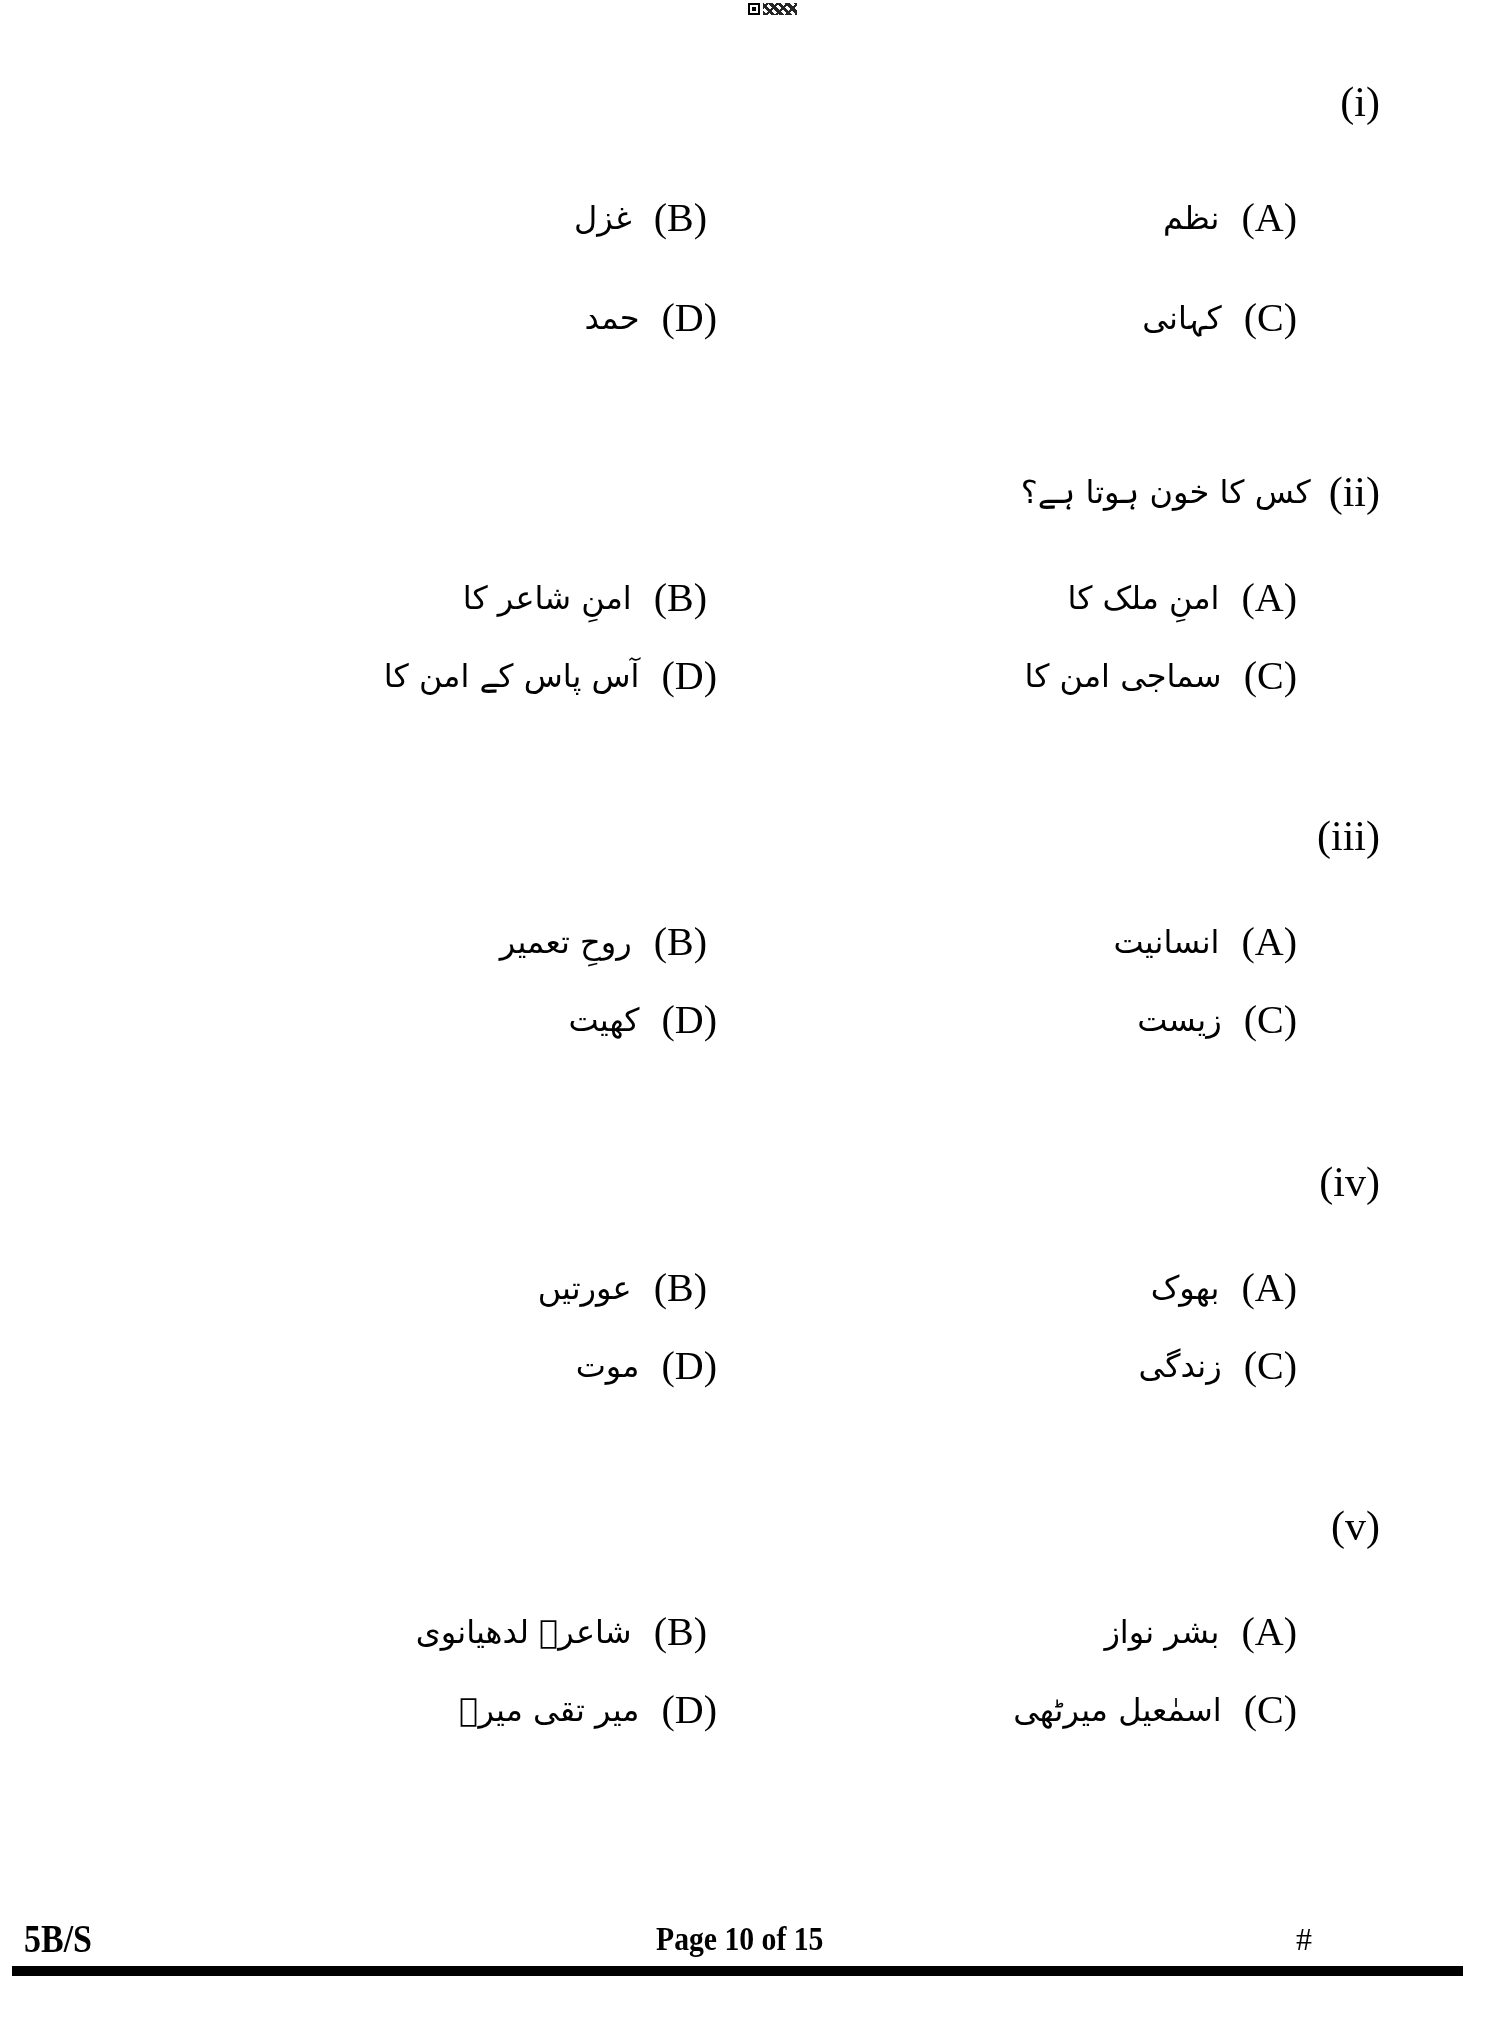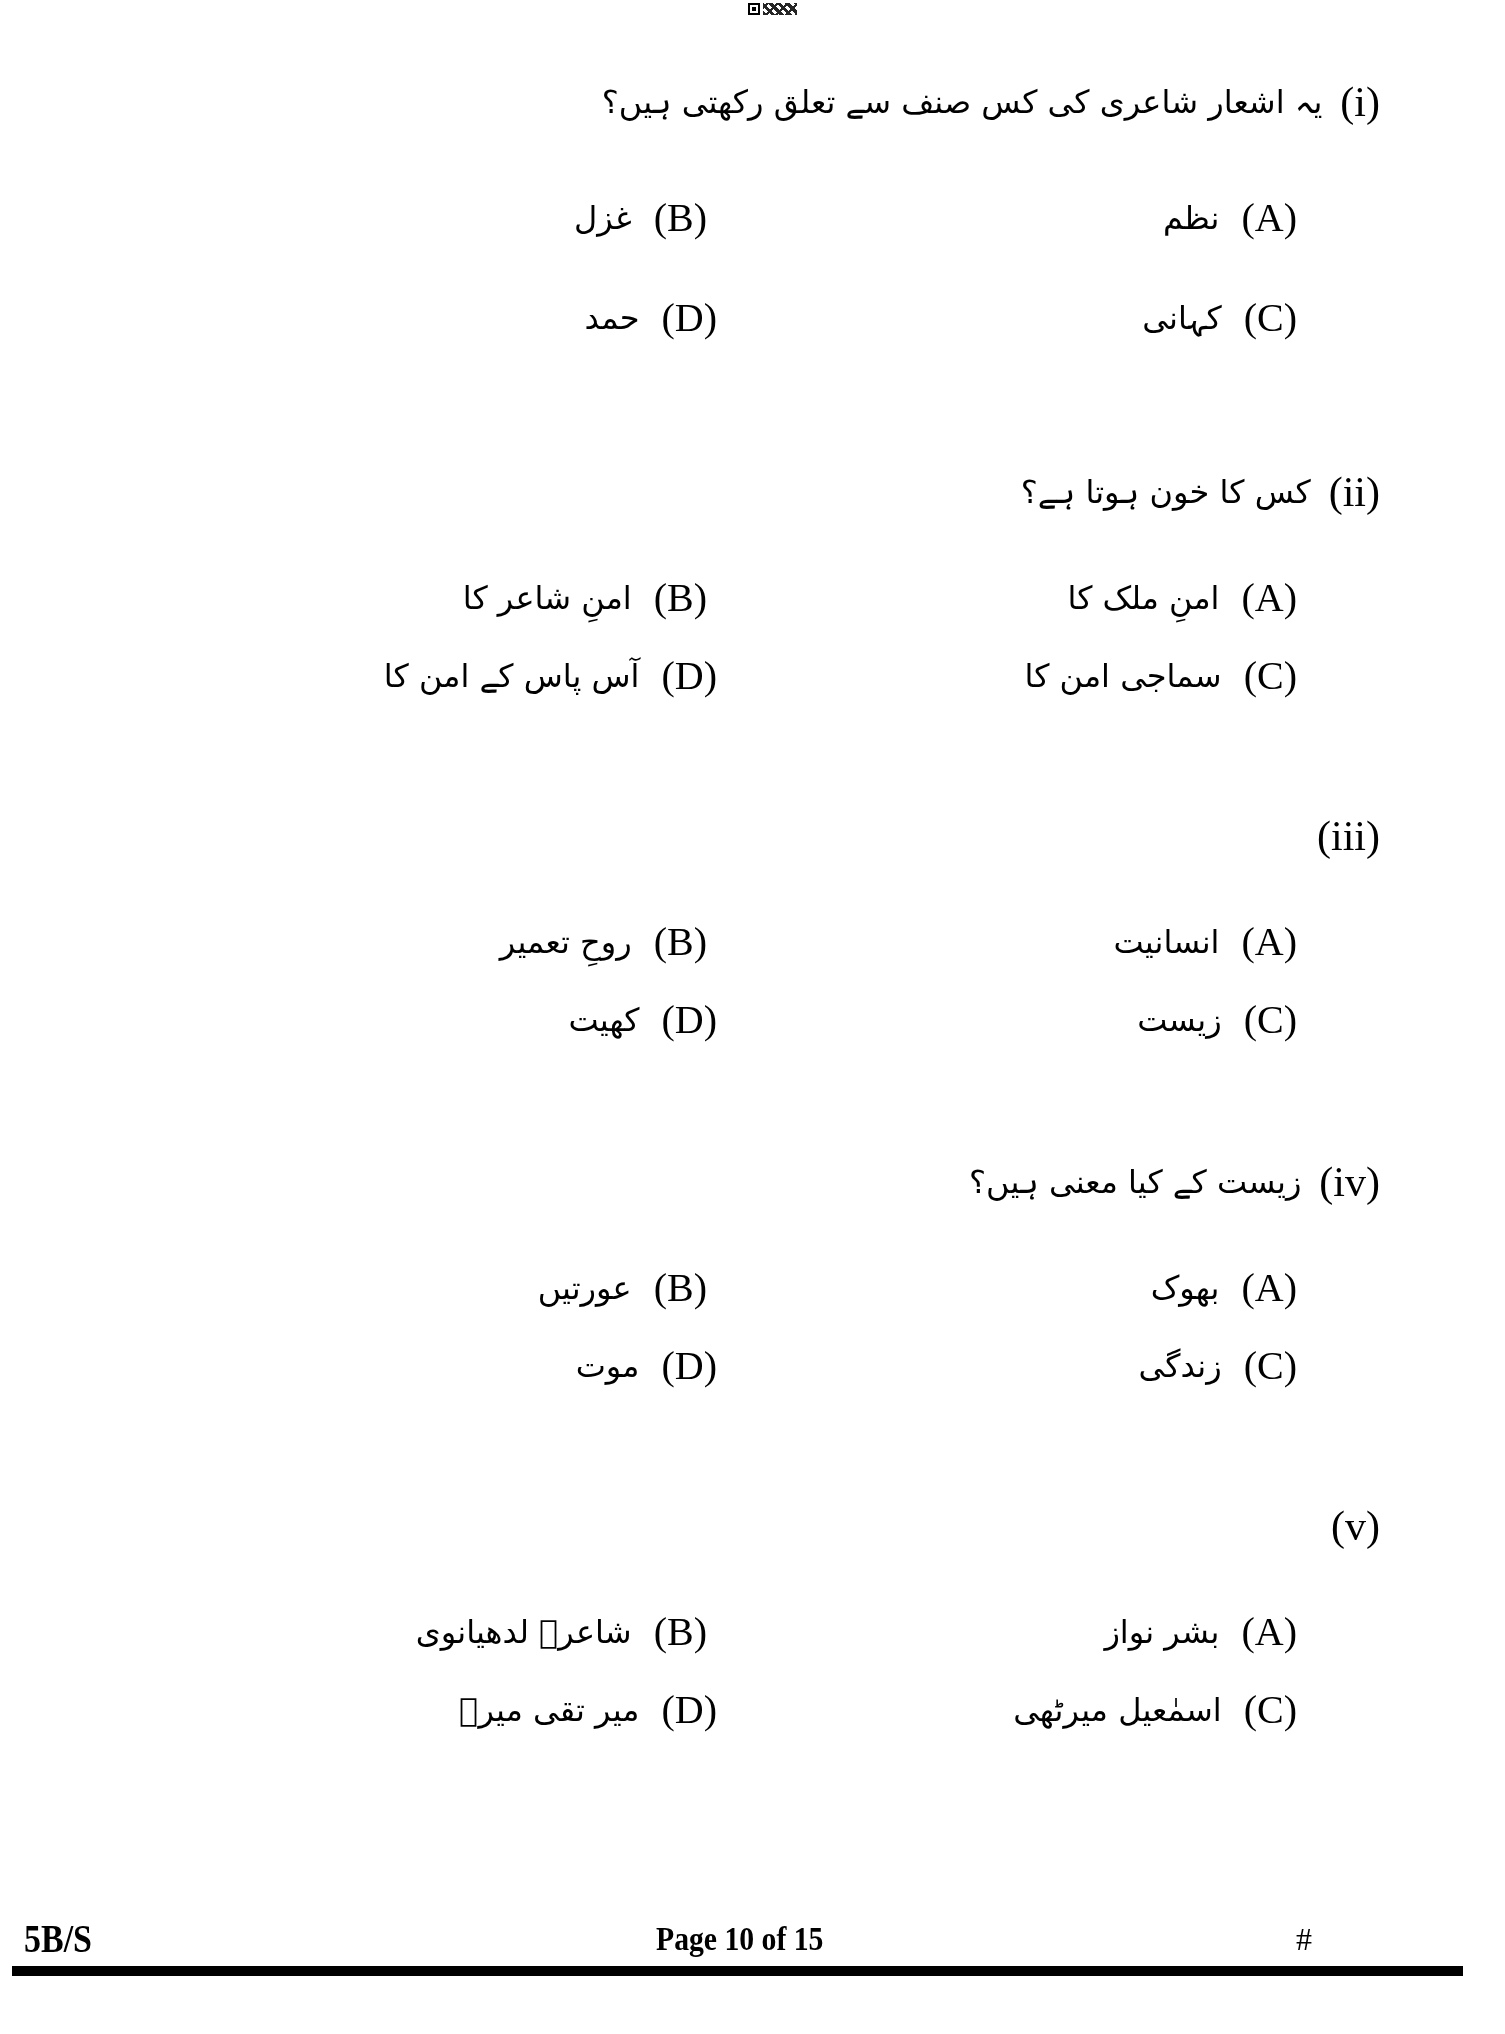--- a/index.html
+++ b/index.html
@@ -32,21 +32,20 @@
 </head>
 <body>
 
 <div class="qr">
   <div class="sq"></div>
   <div class="dots"></div>
 </div>
 
 <div class="q" style="top:78px;">
   <span class="num">(i)</span>
-  <span class="text urdu">یہ اشعار شاعری کی کس صنف سے تعلق رکھتی ہیں؟</span>
 </div>
 <div class="opt colA" style="top:194px;">
   <span class="lbl">(A)</span>
   <span class="val urdu">نظم</span>
 </div>
 <div class="opt colB" style="top:194px;">
   <span class="lbl">(B)</span>
   <span class="val urdu">غزل</span>
 </div>
 <div class="opt colA" style="top:294px;">
@@ -94,21 +93,20 @@
   <span class="lbl">(C)</span>
   <span class="val urdu">زیست</span>
 </div>
 <div class="opt colD" style="top:996px;">
   <span class="lbl">(D)</span>
   <span class="val urdu">کھیت</span>
 </div>
 
 <div class="q" style="top:1158px;">
   <span class="num">(iv)</span>
-  <span class="text urdu">زیست کے کیا معنی ہیں؟</span>
 </div>
 <div class="opt colA" style="top:1264px;">
   <span class="lbl">(A)</span>
   <span class="val urdu">بھوک</span>
 </div>
 <div class="opt colB" style="top:1264px;">
   <span class="lbl">(B)</span>
   <span class="val urdu">عورتیں</span>
 </div>
 <div class="opt colA" style="top:1342px;">

